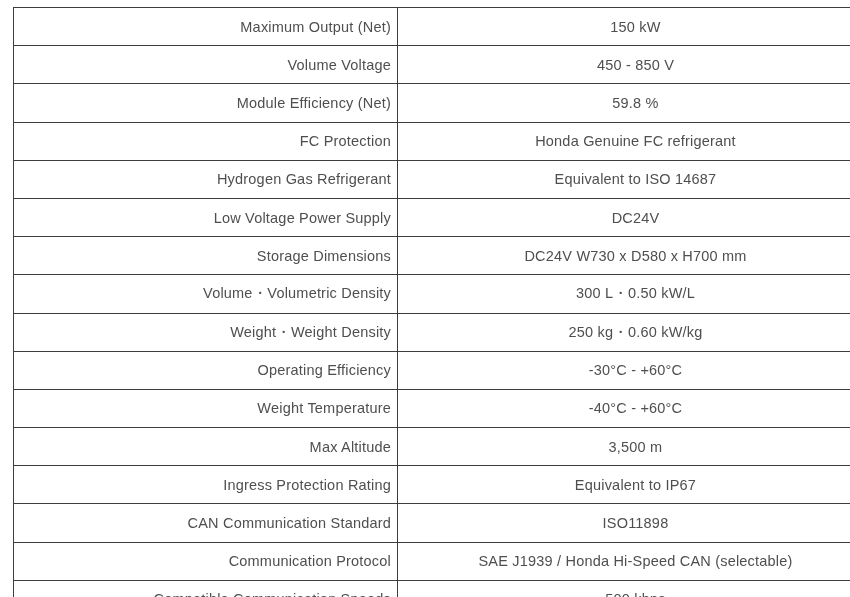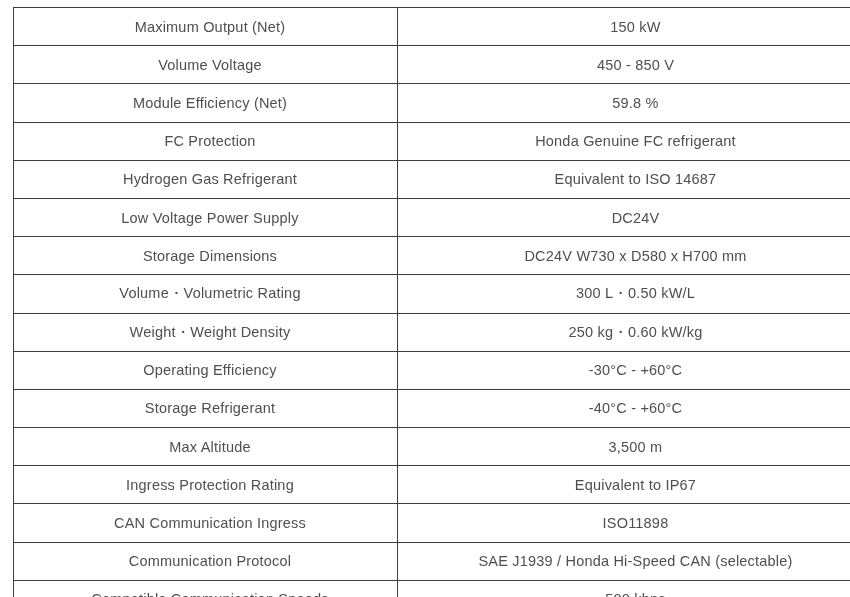--- a/index.html
+++ b/index.html
@@ -26,21 +26,21 @@
     font-size: 14.5px;
     color: #4f4f4f;
     letter-spacing: 0.2px;
     vertical-align: middle;
     background: #ffffff;
     overflow: hidden;
     white-space: nowrap;
   }
   td.label-cell {
     width: 362px;
-    text-align: center;
+    text-align: right;
     padding-left: 15px;
     padding-right: 6px;
   }
   td.value-cell {
     width: 459px;
     text-align: center;
     padding: 0 8px;
   }
 </style>
 </head>
@@ -71,45 +71,45 @@
       </tr>
       <tr>
         <td class="label-cell">Low Voltage Power Supply</td>
         <td class="value-cell">DC24V</td>
       </tr>
       <tr>
         <td class="label-cell">Storage Dimensions</td>
         <td class="value-cell">DC24V W730 x D580 x H700 mm</td>
       </tr>
       <tr>
-        <td class="label-cell">Volume・Volumetric Rating</td>
+        <td class="label-cell">Volume・Volumetric Density</td>
         <td class="value-cell">300 L・0.50 kW/L</td>
       </tr>
       <tr>
         <td class="label-cell">Weight・Weight Density</td>
         <td class="value-cell">250 kg・0.60 kW/kg</td>
       </tr>
       <tr>
         <td class="label-cell">Operating Efficiency</td>
         <td class="value-cell">-30°C - +60°C</td>
       </tr>
       <tr>
-        <td class="label-cell">Storage Refrigerant</td>
+        <td class="label-cell">Weight Temperature</td>
         <td class="value-cell">-40°C - +60°C</td>
       </tr>
       <tr>
         <td class="label-cell">Max Altitude</td>
         <td class="value-cell">3,500 m</td>
       </tr>
       <tr>
         <td class="label-cell">Ingress Protection Rating</td>
         <td class="value-cell">Equivalent to IP67</td>
       </tr>
       <tr>
-        <td class="label-cell">CAN Communication Ingress</td>
+        <td class="label-cell">CAN Communication Standard</td>
         <td class="value-cell">ISO11898</td>
       </tr>
       <tr>
         <td class="label-cell">Communication Protocol</td>
         <td class="value-cell">SAE J1939 / Honda Hi-Speed CAN (selectable)</td>
       </tr>
       <tr>
         <td class="label-cell">Compatible Communication Speeds</td>
         <td class="value-cell">500 kbps</td>
       </tr>

